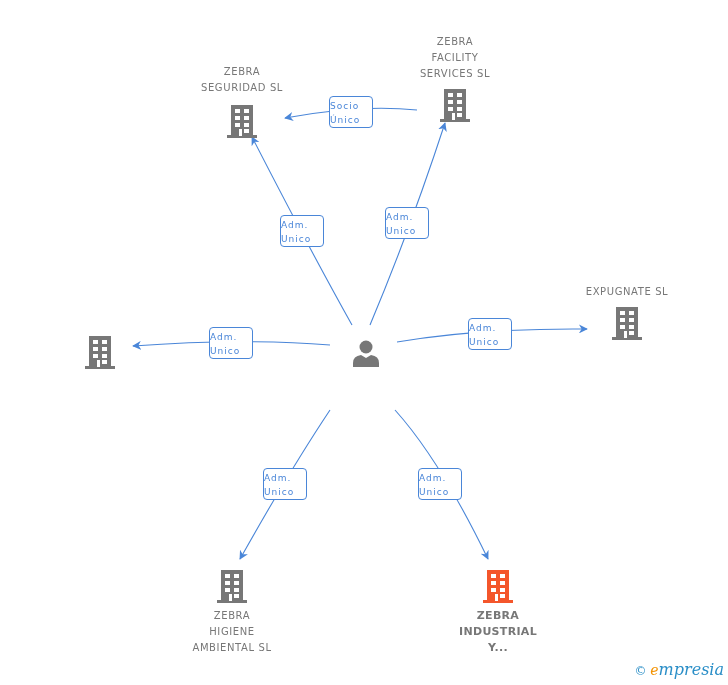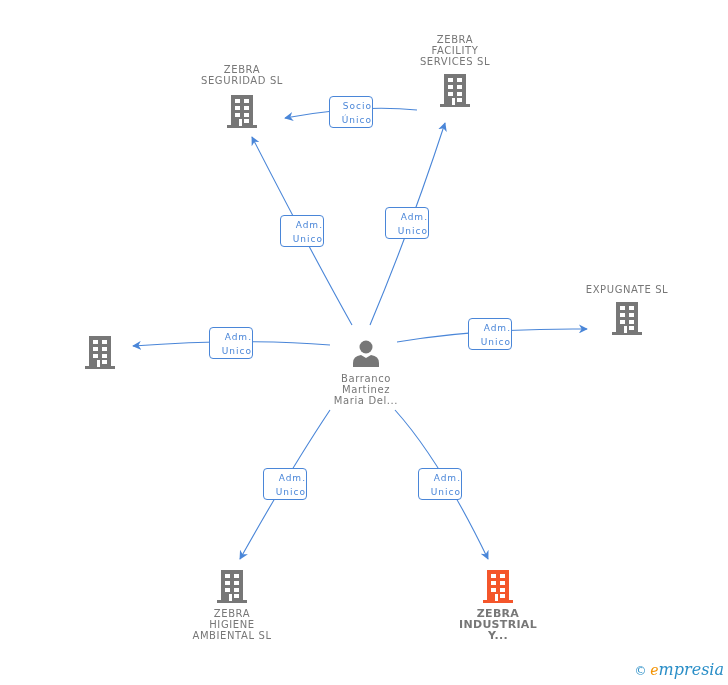--- a/index.html
+++ b/index.html
@@ -24,21 +24,21 @@
     .edge-line {
       fill: none;
       stroke: #4a86d8;
       stroke-width: 1.1;
     }
     .node {
       position: absolute;
       text-align: center;
       color: #777777;
       font-size: 10px;
-      line-height: 11px;
+      line-height: 16px;
       letter-spacing: 0.6px;
     }
     .node .label {
       white-space: pre-line;
       display: block;
     }
     .node.main .label {
       font-weight: bold;
       font-size: 11px;
       color: #777777;
@@ -52,21 +52,21 @@
       position: absolute;
       width: 44px;
       height: 32px;
       border: 1px solid #4a86d8;
       border-radius: 4px;
       background: #ffffff;
       color: #4a86d8;
       font-size: 9px;
       line-height: 14px;
       letter-spacing: 1px;
-      text-align: right;
+      text-align: left;
       box-sizing: border-box;
       padding-top: 2px;
       white-space: pre-line;
     }
     #watermark {
       position: absolute;
       right: 4px;
       bottom: 6px;
       font-size: 12px;
       color: #2a8ec7;
@@ -107,23 +107,20 @@
   <path class="edge-line" d="M330,410 Q290,470 240,559" marker-end="url(#arrow)"></path>
 
   <path class="edge-line" d="M395,410 Q440,460 488,559" marker-end="url(#arrow)"></path>
 </svg>
 
 <div class="node" style="left:316px; top:338px; width:100px;">
   <svg class="icon" width="30" height="30" viewBox="0 0 30 30">
     <circle cx="15" cy="9" r="6.5" fill="#777777"></circle>
     <path d="M2,29 L2,25 Q2,18 10,17 L15,20 L20,17 Q28,18 28,25 L28,29 Z" fill="#777777"></path>
   </svg>
-  <span class="label" style="margin-top:5px;">Barranco
-Martinez
-Maria Del...</span>
 </div>
 
 <div class="node" style="left:180px; top:64px; width:124px;">
   <span class="label">ZEBRA
 SEGURIDAD  SL</span>
   <svg class="icon" width="32" height="36" viewBox="0 0 32 36" style="margin-top:7px;">
     <rect x="5" y="2" width="22" height="31" fill="#777777"></rect>
     <rect x="1" y="32" width="30" height="3" fill="#777777"></rect>
     <g fill="#ffffff">
       <rect x="9" y="6" width="5" height="4"></rect>

